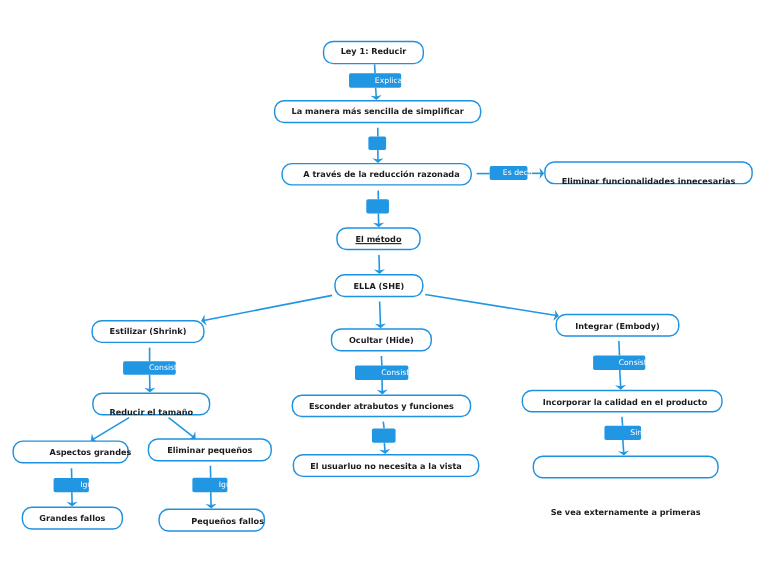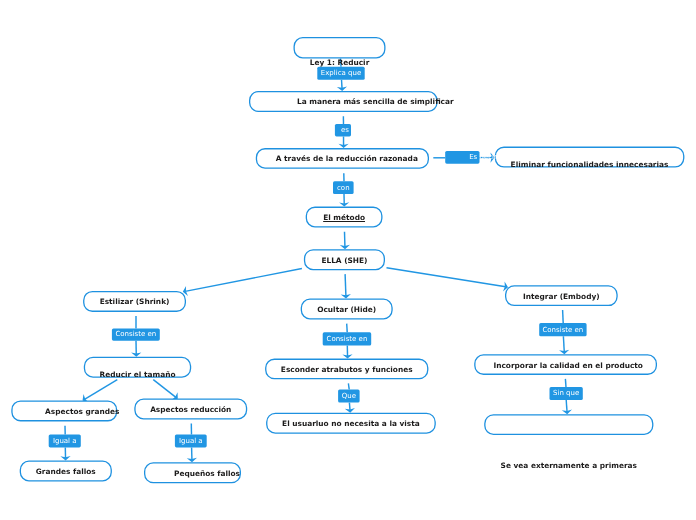--- a/index.html
+++ b/index.html
@@ -15,21 +15,21 @@
     background:transparent;border:0;
     display:flex;align-items:center;justify-content:center;
     color:#1c1b1b;font-family:"DejaVu Sans",sans-serif;font-weight:700;
     font-size:7.4px;white-space:nowrap;line-height:1;
   }
   .chip{
     position:absolute;box-sizing:border-box;
     background:transparent;
     display:flex;align-items:center;justify-content:center;
     color:#ffffff;font-family:"DejaVu Sans",sans-serif;font-weight:400;
-    font-size:7px;white-space:nowrap;line-height:1;
+    font-size:7px;white-space:nowrap;line-height:1;margin-left:20px;
   }
   .node-label{display:block;position:relative;top:0.7px;}
   .chip-label{display:block;position:relative;top:0.4px;}
 </style>
 </head>
 <body>
 
 <div id="canvas">
   <svg id="edge-layer" width="696" height="520" viewBox="0 0 696 520" xmlns="http://www.w3.org/2000/svg">
       <g>
@@ -162,21 +162,21 @@
       <rect x="549.5" y="387.1" width="33.3" height="12.9" rx="1.6" ry="1.6" fill="#2196e3"></rect>
       <rect x="48.7" y="434.5" width="32.1" height="12.9" rx="1.6" ry="1.6" fill="#2196e3"></rect>
       <rect x="174.9" y="434.4" width="31.8" height="13" rx="1.6" ry="1.6" fill="#2196e3"></rect>
     </svg>
 <div class="chip" style="left: 317.3px; top: 66.7px; width: 47.4px; height: 13.1px; color: rgb(255, 255, 255);">
       <span class="chip-label">Explica que</span>
     </div>
     <div class="chip" style="left: 334.9px; top: 124px; width: 20px; height: 12.4px; color: rgb(255, 255, 255);">
       <span class="chip-label">es</span>
     </div>
-    <div class="chip" style="left: 467px; top: 151px; width: 32px; height: 12.7px; color: rgb(255, 255, 255);">
+    <div class="chip" style="left: 435px; top: 151px; width: 32px; height: 12.7px; color: rgb(255, 255, 255);">
       <span class="chip-label">Es decir</span>
     </div>
     <div class="chip" style="left: 333px; top: 181.2px; width: 20.6px; height: 12.9px; color: rgb(255, 255, 255);">
       <span class="chip-label">con</span>
     </div>
     <div class="chip" style="left: 111.9px; top: 328.4px; width: 47.9px; height: 12.3px; color: rgb(255, 255, 255);">
       <span class="chip-label">Consiste en</span>
     </div>
     <div class="chip" style="left: 322.7px; top: 332.3px; width: 48.5px; height: 13.2px; color: rgb(255, 255, 255);">
       <span class="chip-label">Consiste en</span>
@@ -189,24 +189,24 @@
     </div>
     <div class="chip" style="left: 549.5px; top: 387.1px; width: 33.3px; height: 12.9px; color: rgb(255, 255, 255);">
       <span class="chip-label">Sin que</span>
     </div>
     <div class="chip" style="left: 48.7px; top: 434.5px; width: 32.1px; height: 12.9px; color: rgb(255, 255, 255);">
       <span class="chip-label">Igual a</span>
     </div>
     <div class="chip" style="left: 174.9px; top: 434.4px; width: 31.8px; height: 13px; color: rgb(255, 255, 255);">
       <span class="chip-label">Igual a</span>
     </div>
-    <div class="node" style="left: 293.5px; top: 37px; width: 92px; height: 19px; color: rgb(28, 27, 27); margin-top: 16px;">
+    <div class="node" style="left: 293.5px; top: 37px; width: 92px; height: 19px; color: rgb(28, 27, 27);">
       <span class="node-label">Ley 1: Reducir</span>
     </div>
-    <div class="node" style="left: 249px; top: 91px; width: 188.6px; height: 21px; color: rgb(28, 27, 27); margin-left: 32px;">
+    <div class="node" style="left: 249px; top: 91px; width: 188.6px; height: 21px; color: rgb(28, 27, 27);">
       <span class="node-label">La manera más sencilla de simplificar</span>
     </div>
     <div class="node" style="left: 255.8px; top: 148.1px; width: 182px; height: 20.6px; color: rgb(28, 27, 27);">
       <span class="node-label">A través de la reducción razonada</span>
     </div>
     <div class="node" style="left: 494.7px; top: 146.6px; width: 189.7px; height: 34px; color: rgb(28, 27, 27);">
       <span class="node-label">Eliminar funcionalidades innecesarias</span>
     </div>
     <div class="node" style="left: 305.7px; top: 206.6px; width: 76.8px; height: 20.9px; color: rgb(28, 27, 27); text-decoration: underline;">
       <span class="node-label">El método</span>
@@ -229,21 +229,21 @@
     <div class="node" style="left: 265.1px; top: 358.6px; width: 163.3px; height: 20.7px; color: rgb(28, 27, 27);">
       <span class="node-label">Esconder atrabutos y funciones</span>
     </div>
     <div class="node" style="left: 474.2px; top: 354.3px; width: 188px; height: 20.6px; color: rgb(28, 27, 27); text-align: right;">
       <span class="node-label">Incorporar la calidad en el producto</span>
     </div>
     <div class="node" style="left: 11.3px; top: 400.4px; width: 105.9px; height: 21px; color: rgb(28, 27, 27); padding-left: 36px;">
       <span class="node-label">Aspectos grandes</span>
     </div>
     <div class="node" style="left: 134.3px; top: 398.5px; width: 112.9px; height: 21px; color: rgb(28, 27, 27);">
-      <span class="node-label">Aspectos reducción</span>
+      <span class="node-label">Eliminar pequeños</span>
     </div>
     <div class="node" style="left: 266.1px; top: 412.7px; width: 169.7px; height: 21px; color: rgb(28, 27, 27);">
       <span class="node-label">El usuarluo no necesita a la vista</span>
     </div>
     <div class="node" style="left: 484.2px; top: 414.2px; width: 169.2px; height: 20.8px; color: rgb(28, 27, 27); margin-top: 40px;">
       <span class="node-label">Se vea externamente a primeras</span>
     </div>
     <div class="node" style="left: 19.7px; top: 460.5px; width: 92.2px; height: 21px; color: rgb(28, 27, 27);">
       <span class="node-label">Grandes fallos</span>
     </div>

